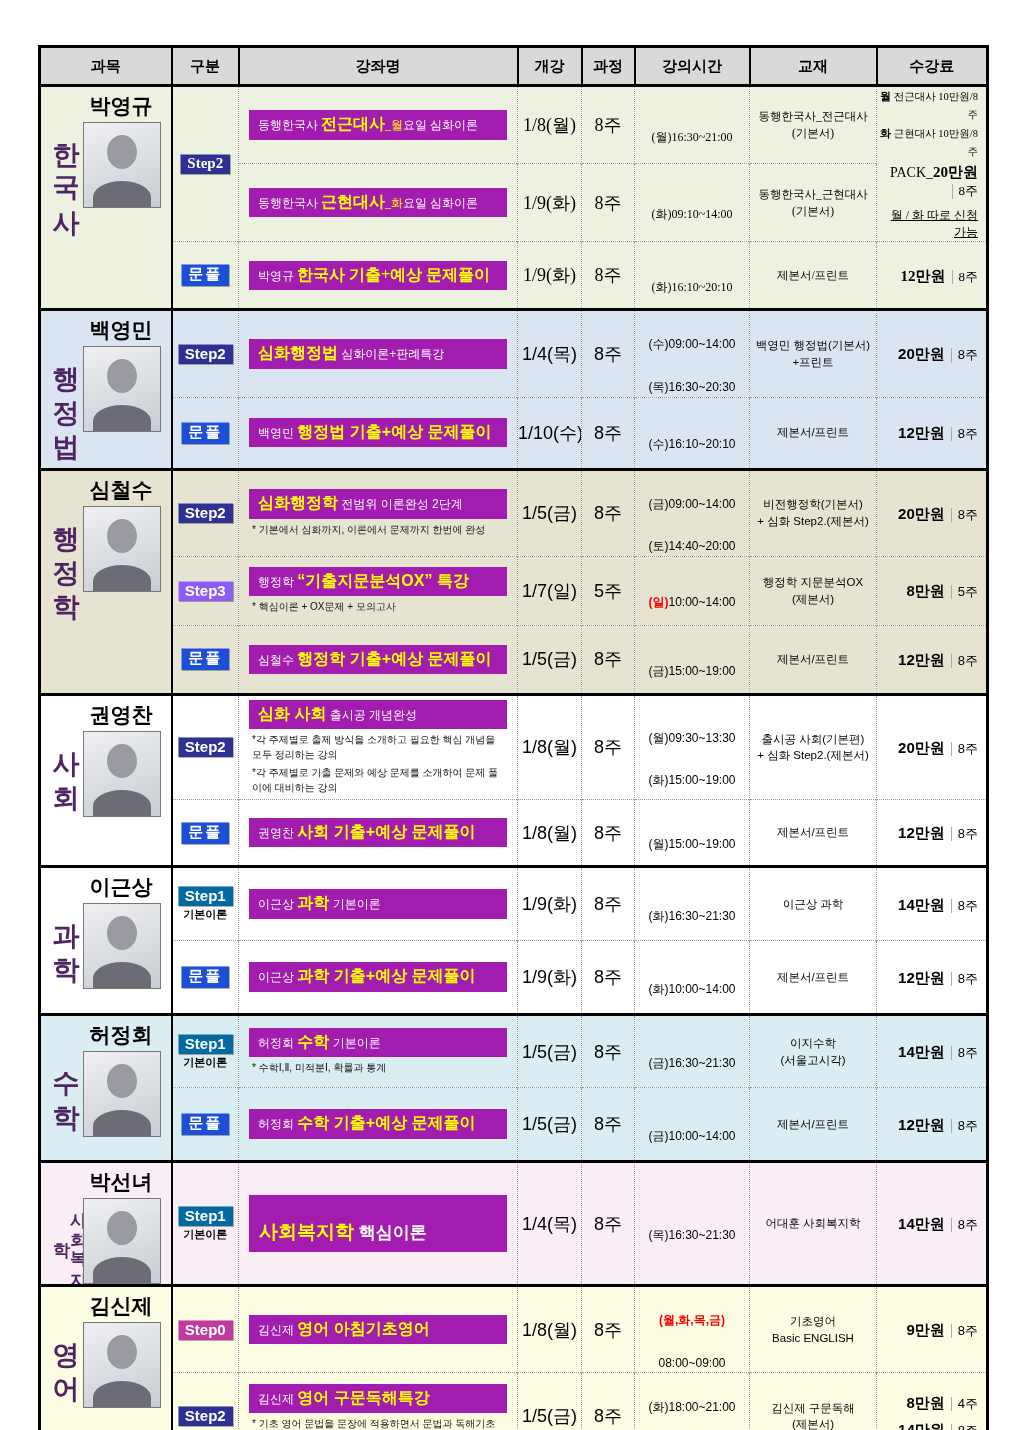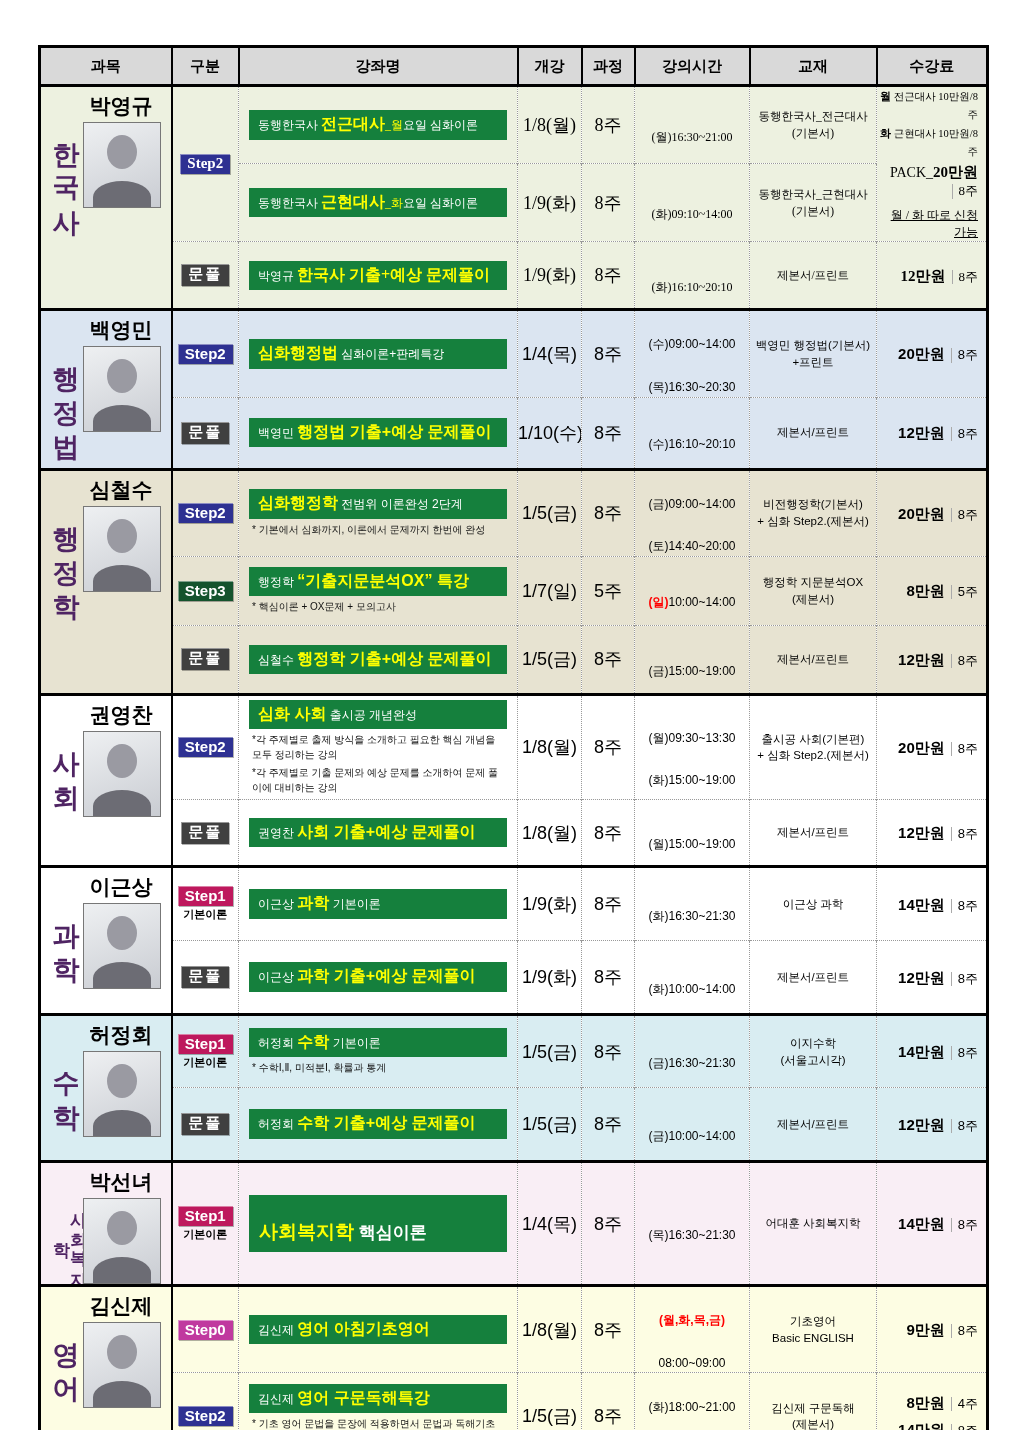--- a/index.html
+++ b/index.html
@@ -28,28 +28,28 @@
   .photo{width:76px;height:84px;margin:2px 0 0 42px;border:1px solid #777;
          background:linear-gradient(160deg,#eef0f2,#c9ccd2);position:relative;overflow:hidden;}
   .photo::before{content:"";position:absolute;top:12px;left:50%;transform:translateX(-50%);
          width:30px;height:34px;border-radius:50%;background:#9a9aa2;}
   .photo::after{content:"";position:absolute;bottom:-6px;left:50%;transform:translateX(-50%);
          width:58px;height:32px;border-radius:50% 50% 0 0;background:#6c6c74;}
   
   .badge{display:inline-block;color:#fff;font-weight:bold;font-size:15px;padding:1px 7px 2px;
          box-shadow:inset 1px 1px 0 rgba(255,255,255,.45),1px 1px 0 rgba(0,0,0,.3);}
   .step2{background:#2e3192;}
-  .step3{background:#14532d;}
-  .step1{background:#be185d;}
+  .step3{background:#8b5cf6;}
+  .step1{background:#0369a1;}
   .step0{background:#c0399f;}
-  .munpul{background:#404040;letter-spacing:2px;}
+  .munpul{background:#1d4ed8;letter-spacing:2px;}
   .badge-sub{font-size:11px;font-weight:bold;margin-top:1px;}
   
   td.c-course{text-align:left;padding:4px 10px;}
-  .cbox{background:#15803d;color:#fff;padding:3px 9px 4px;font-size:12px;line-height:1.4;white-space:nowrap;overflow:hidden;}
+  .cbox{background:#a21caf;color:#fff;padding:3px 9px 4px;font-size:12px;line-height:1.4;white-space:nowrap;overflow:hidden;}
   .t1{font-size:12px;}
   .t2{color:#ffff00;font-weight:bold;font-size:16px;}
   .t3{color:#ffff00;font-size:12px;}
   .t4{font-size:12px;}
   .cbox.big{padding:24px 10px 7px;}
   .cbox.big .t2{font-size:19px;}
   .cbox.big .t4{font-size:17px;font-weight:bold;}
   .note{font-size:10px;color:#111;padding:3px 1px 0 3px;line-height:1.5;text-align:left;}
   
   .c-start,.c-term{font-size:18px;}

